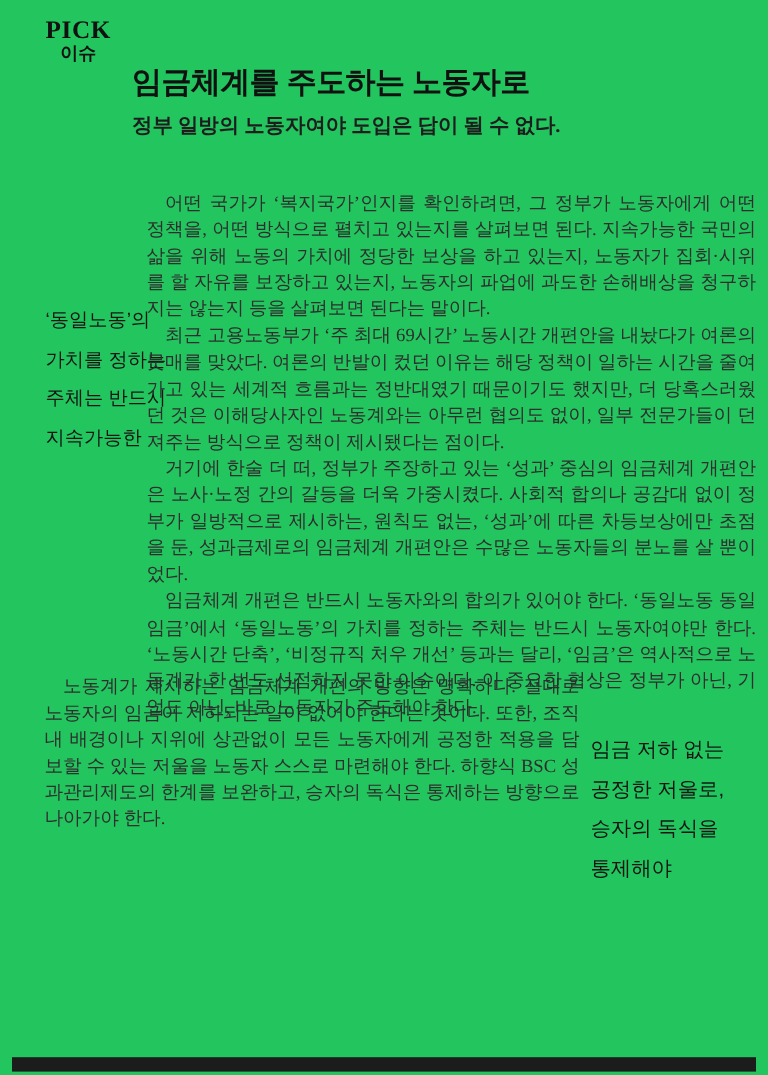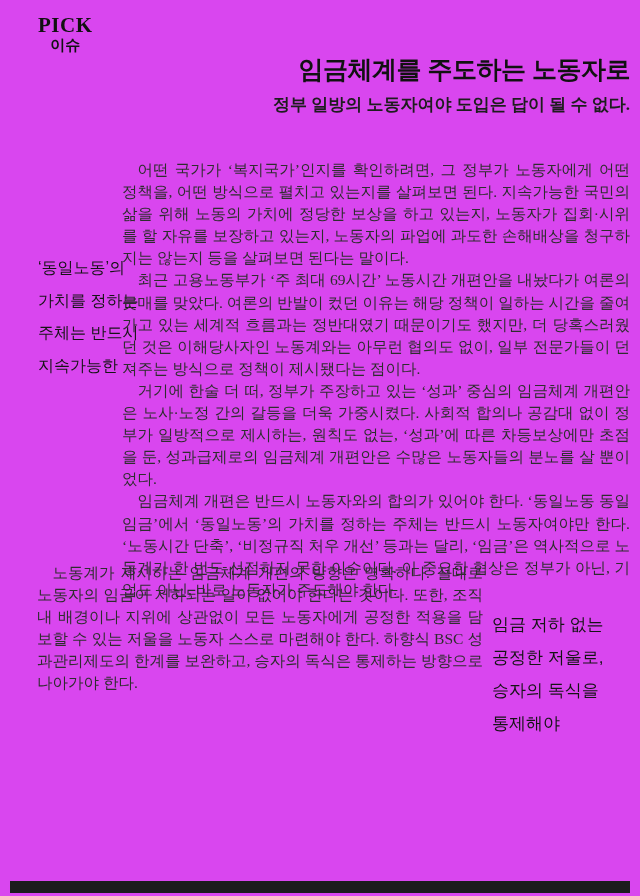--- a/index.html
+++ b/index.html
@@ -1,21 +1,21 @@
 <!DOCTYPE html>
 <html><head>
 <meta charset="utf-8">
 <style>
   * { margin: 0; padding: 0; box-sizing: border-box; }
   html, body { background: #ffffff; }
   .page {
     position: relative;
     width: 640px;
     height: 896px;
-    background: #d946ef;
+    background: #22c55e;
     overflow: hidden;
     font-family: "Liberation Serif", "DejaVu Serif", serif;
     color: #2b2b2b;
   }
 
   
   .logo {
     position: absolute;
     left: 38px;
     top: 14px;
@@ -35,21 +35,21 @@
     line-height: 18px;
     text-align: center;
   }
 
   
   .headline {
     position: absolute;
     top: 54px;
     right: 10px;
     width: 520px;
-    text-align: right;
+    text-align: left;
     color: #111111;
   }
   .headline .title {
     font-family: "Liberation Sans", "DejaVu Sans", sans-serif;
     font-weight: bold;
     font-size: 25px;
     line-height: 30px;
     letter-spacing: -0.5px;
   }
   .headline .subtitle {

